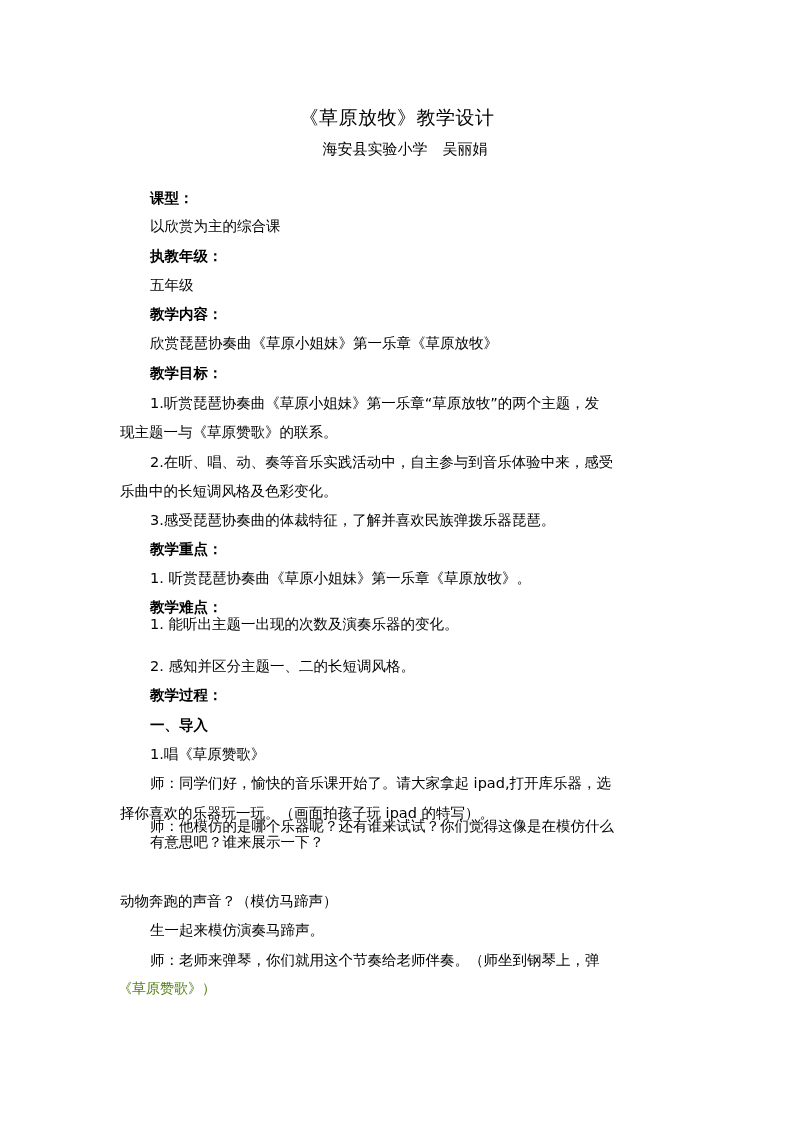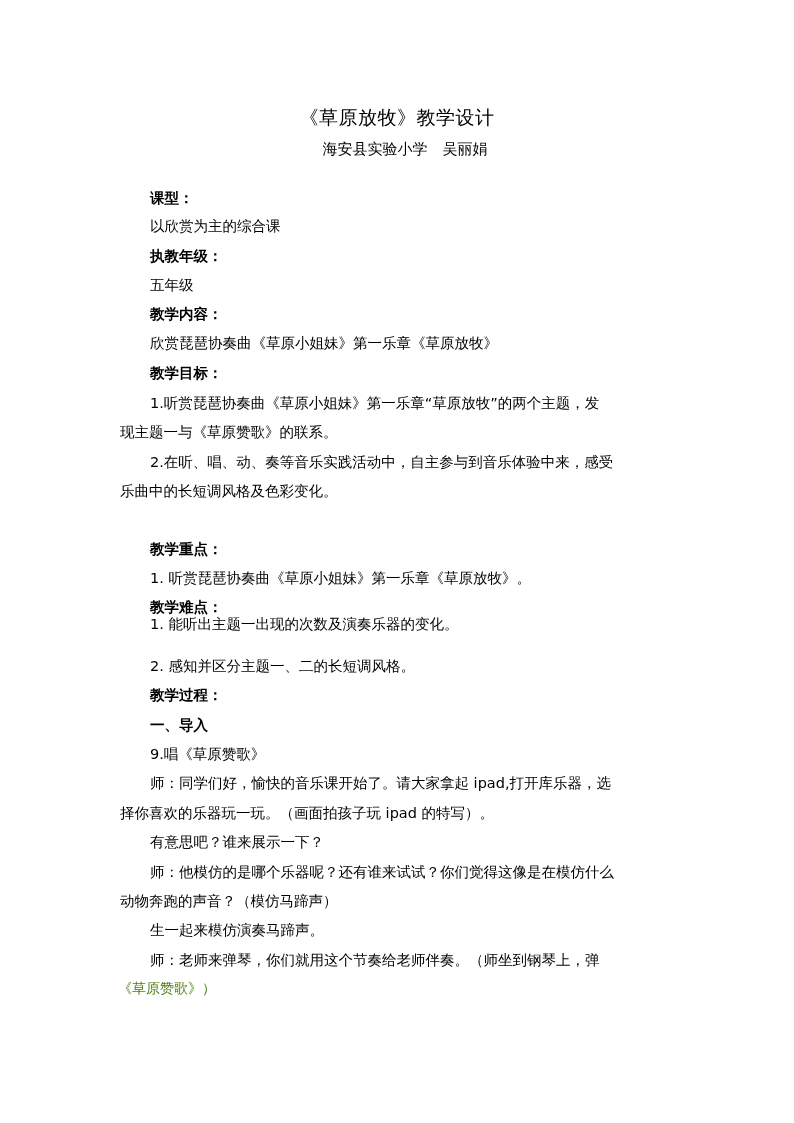--- a/index.html
+++ b/index.html
@@ -31,33 +31,34 @@
   <div class="line ind" style="top:275px">五年级</div>
 
   <div class="line ind bold" style="top:304px">教学内容：</div>
   <div class="line ind" style="top:333px">欣赏琵琶协奏曲《草原小姐妹》第一乐章《草原放牧》</div>
 
   <div class="line ind bold" style="top:363px">教学目标：</div>
   <div class="line indent2" style="top:393px">1.听赏琵琶协奏曲《草原小姐妹》第一乐章“草原放牧”的两个主题，发</div>
   <div class="line wrap" style="top:422px">现主题一与《草原赞歌》的联系。</div>
   <div class="line indent2" style="top:452px">2.在听、唱、动、奏等音乐实践活动中，自主参与到音乐体验中来，感受</div>
   <div class="line wrap" style="top:481px">乐曲中的长短调风格及色彩变化。</div>
+  <div class="line indent2" style="top:510px">3.感受琵琶协奏曲的体裁特征，了解并喜欢民族弹拨乐器琵琶。</div>
 
   <div class="line ind bold" style="top:539px">教学重点：</div>
   <div class="line ind" style="top:568px">1.  听赏琵琶协奏曲《草原小姐妹》第一乐章《草原放牧》。</div>
 
   <div class="line ind bold" style="top:597px">教学难点：</div>
   <div class="line ind" style="top:614px">1.  能听出主题一出现的次数及演奏乐器的变化。</div>
   <div class="line ind" style="top:656px">2.  感知并区分主题一、二的长短调风格。</div>
 
   <div class="line ind bold" style="top:685px">教学过程：</div>
   <div class="line ind bold" style="top:715px">一、导入</div>
 
-  <div class="line indent2" style="top:744px">9.唱《草原赞歌》</div>
+  <div class="line indent2" style="top:744px">1.唱《草原赞歌》</div>
   <div class="line indent2" style="top:773px">师：同学们好，愉快的音乐课开始了。请大家拿起 ipad,打开库乐器，选</div>
   <div class="line wrap" style="top:803px">择你喜欢的乐器玩一玩。（画面拍孩子玩 ipad 的特写）。</div>
   <div class="line indent2" style="top:832px">有意思吧？谁来展示一下？</div>
-  <div class="line indent2" style="top:862px">师：他模仿的是哪个乐器呢？还有谁来试试？你们觉得这像是在模仿什么</div>
+  <div class="line indent2" style="top:816px">师：他模仿的是哪个乐器呢？还有谁来试试？你们觉得这像是在模仿什么</div>
   <div class="line wrap" style="top:891px">动物奔跑的声音？（模仿马蹄声）</div>
   <div class="line indent2" style="top:920px">生一起来模仿演奏马蹄声。</div>
   <div class="line indent2" style="top:950px">师：老师来弹琴，你们就用这个节奏给老师伴奏。（师坐到钢琴上，弹</div>
   <div class="line last" style="top:979px">《草原赞歌》）</div>
 </div>
 
 </body></html>

